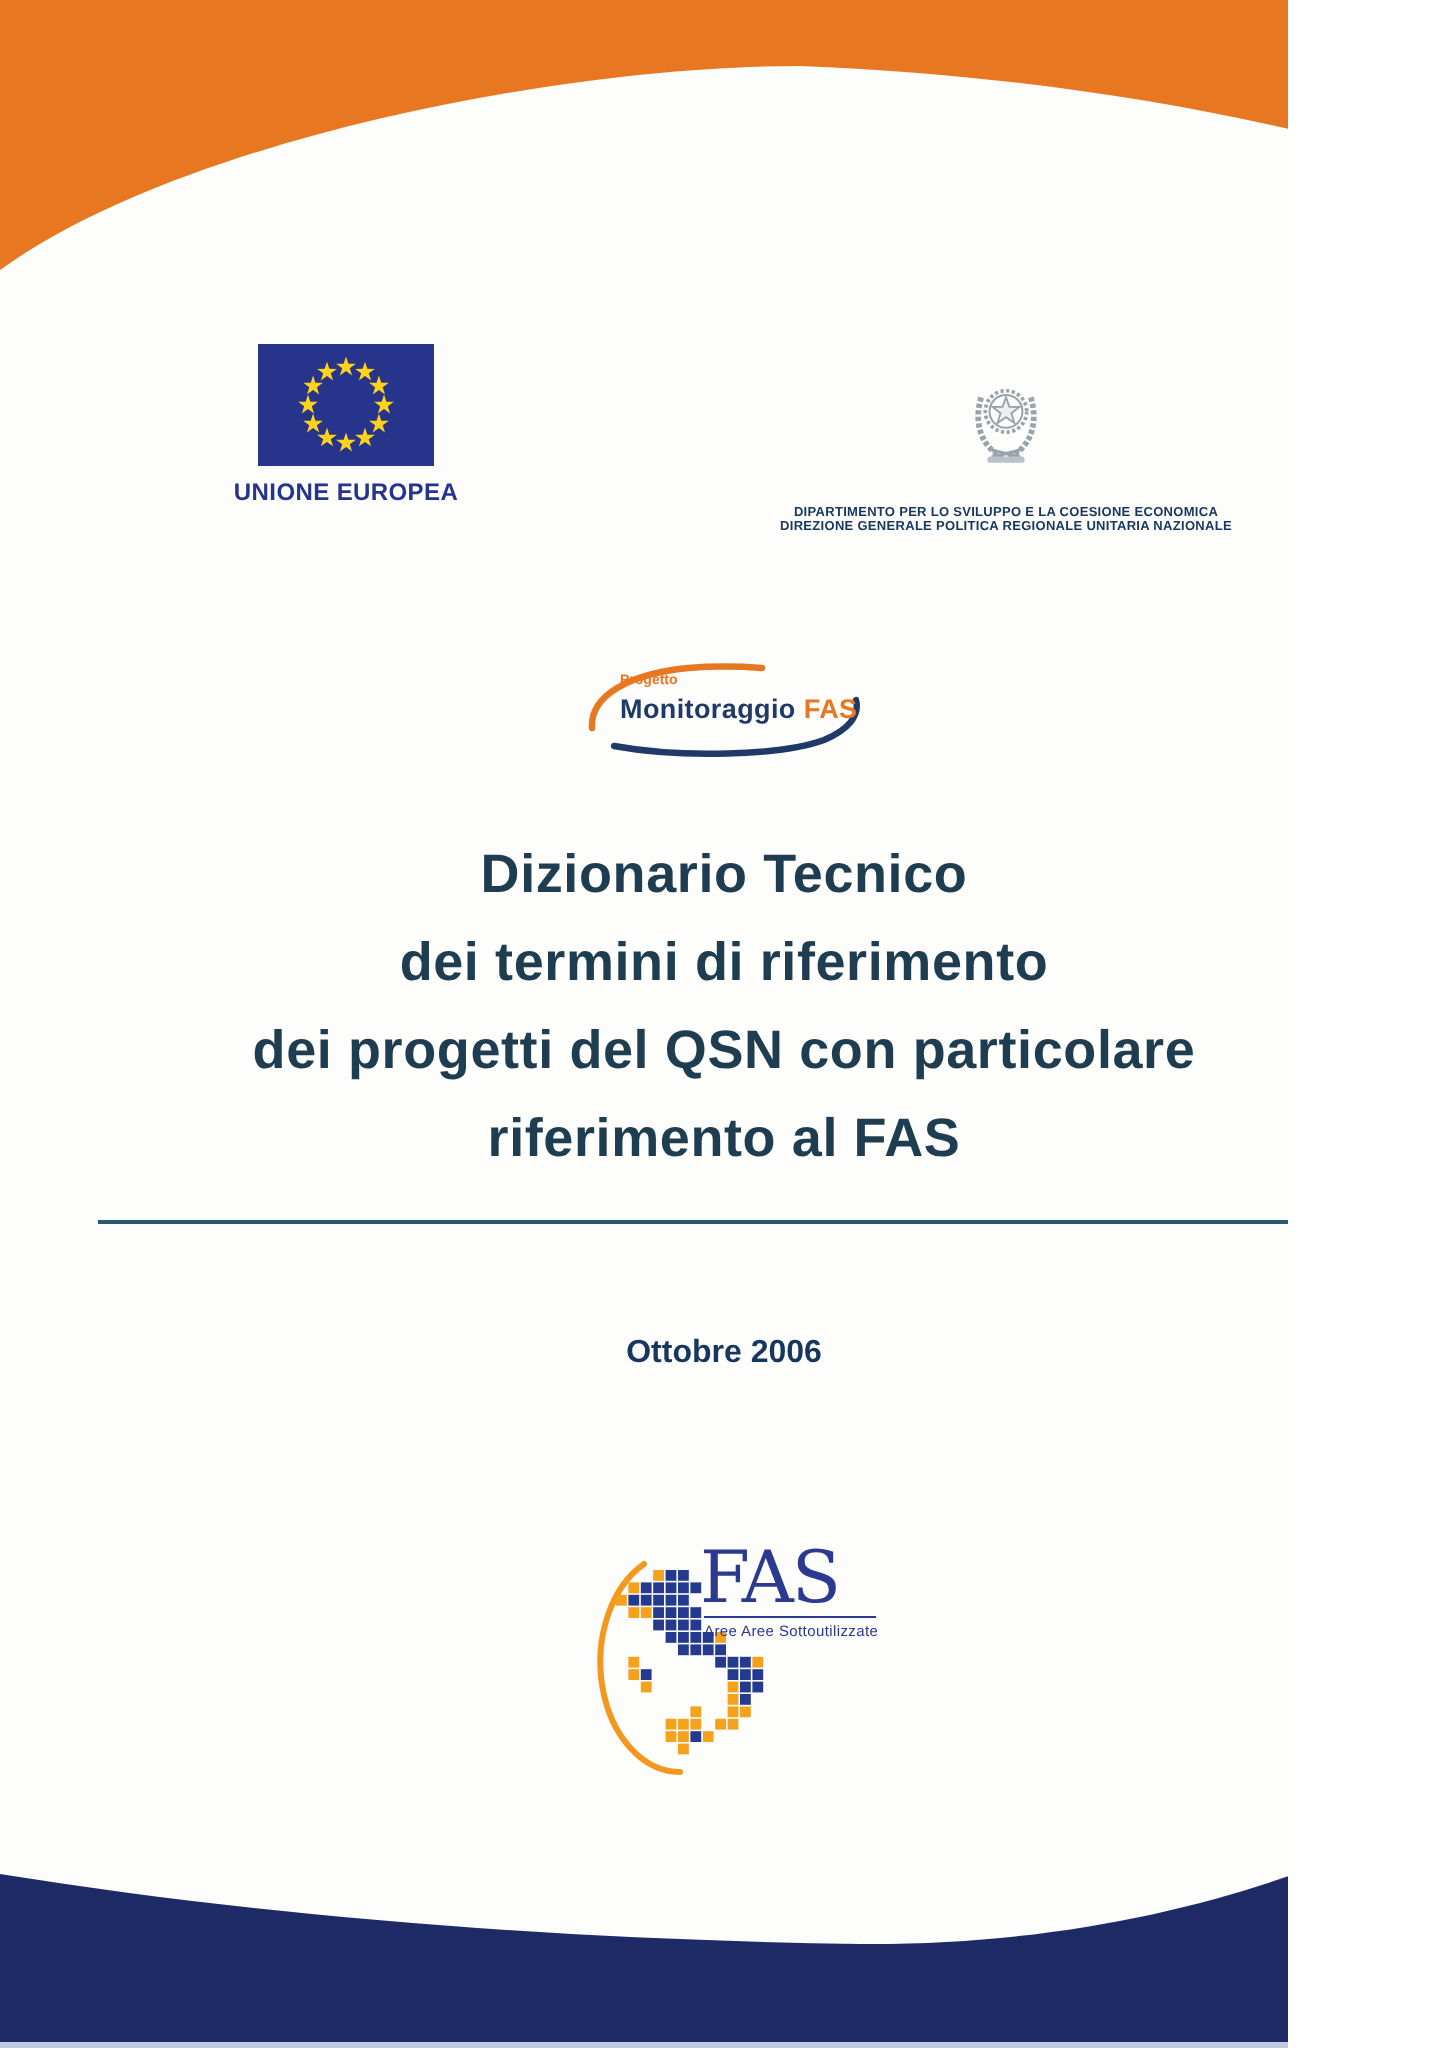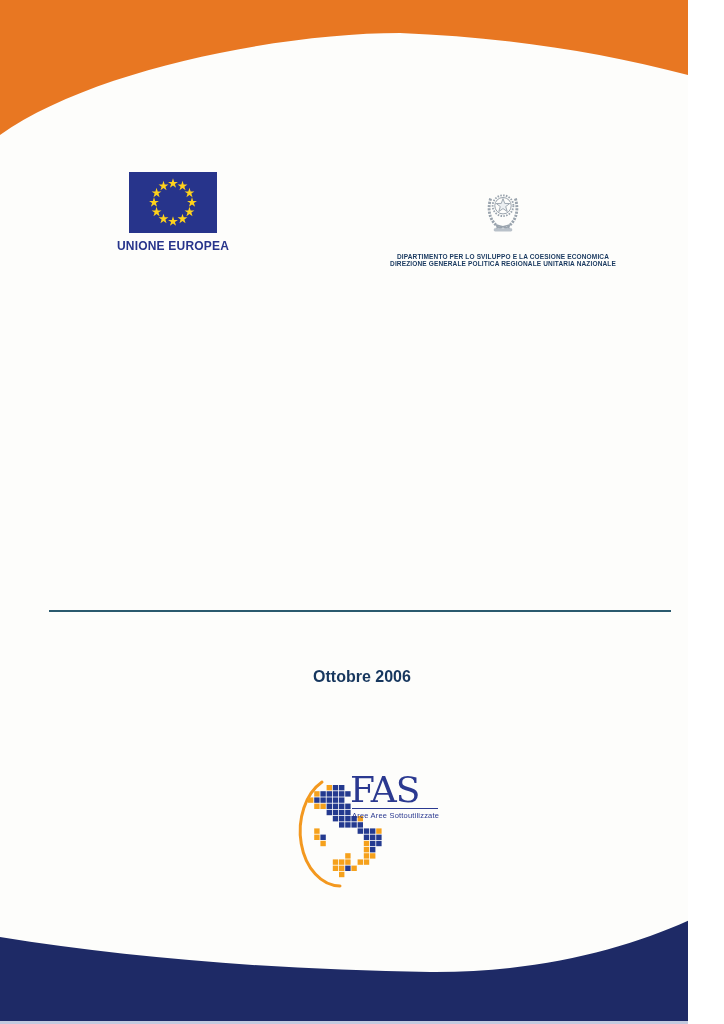--- a/index.html
+++ b/index.html
@@ -1,18 +1,18 @@
 <!DOCTYPE html>
 <html style="--orange: #E87722; --footer-navy: #1E2A66; --flag-blue: #27348B; --star-yellow: #FFD21C; --title: #1E3D50; --rule: #2A5A6E; --navy-text: #17375E; --royal-blue: #2B3990; --map-blue: #243A8F; --map-orange: #F5A11C; --logo-navy: #1F3968; --script-gray: #4E5D68; --emblem-gray: #99A3AD;"><head>
 <meta charset="utf-8">
 <style>
   html,body{margin:0;padding:0;}
   .page{
     position:relative; width:644px; height:1024px; overflow:hidden;
-    background:#FDFDFB; font-family:"Liberation Sans", sans-serif;padding-left:44px;
+    background:#FDFDFB; font-family:"Liberation Sans", sans-serif;
   }
   .abs{position:absolute;}
   svg{display:block;}
 
   
   .header-wave{left:0; top:0; width:724px; height:140px;}
   .footer-wave{left:0; top:900px; width:724px; height:124px;}
   .bottom-strip{left:0; bottom:0; width:724px; height:3px; background:#C2CADF; z-index:6;}
 
   
@@ -101,21 +101,35 @@
       <circle cx="28" cy="25" r="14.5" stroke-width="2.6" stroke-dasharray="2.2 1.8"></circle>
       <circle cx="28" cy="25" r="11.5" stroke-width="1.4"></circle>
       <path d="M18,52 L38,57 M38,52 L18,57" stroke-width="2.2"></path>
     </g>
     <polygon points="28,15 30.4,21.8 37.5,21.9 31.8,26.2 33.9,33.1 28,29 22.1,33.1 24.2,26.2 18.5,21.9 25.6,21.8" fill="#EDF0F2" stroke="#99A3AD" stroke-width="1.3"></polygon>
     <rect x="15" y="56.5" width="26" height="4.5" rx="2" fill="#B9C1C9"></rect>
   </svg>
   <div class="abs ministry-dept dept1">DIPARTIMENTO PER LO SVILUPPO E LA COESIONE ECONOMICA</div>
   <div class="abs ministry-dept dept2">DIREZIONE GENERALE POLITICA REGIONALE UNITARIA NAZIONALE</div>
 
-
+  <div class="abs monit">
+    <svg class="abs monit-svg" width="164" height="64" viewBox="0 0 164 64">
+      <path d="M16,42 C15,26 34,15 64,12 C76,11 88,11 101,12" fill="none" stroke="#E87722" stroke-width="3.2" stroke-linecap="round"></path>
+      <path d="M27,51 C60,57 110,56 132,48 C144,43 150,36 148,28" fill="none" stroke="#1F3968" stroke-width="3.2" stroke-linecap="round"></path>
+    </svg>
+    <div class="abs monit-progetto">Progetto</div>
+    <div class="abs monit-line"><span class="monit-name">Monitoraggio</span><span class="monit-fas">FAS</span></div>
+  </div>
+
+  <div class="abs title-block">
+    <div>Dizionario Tecnico</div>
+    <div>dei termini di riferimento</div>
+    <div>dei progetti del QSN con particolare</div>
+    <div>riferimento al FAS</div>
+  </div>
   <div class="abs rule"></div>
   <div class="abs date-line">Ottobre 2006</div>
 
   <div class="abs fas-logo">
     <svg class="abs fas-svg" width="185" height="125" viewBox="0 0 185 125">
       <path d="M42,12 A40,55 0 0 0 60,116" fill="none" stroke="#F3981F" stroke-width="3" stroke-linecap="round"></path>
       <g id="italy-map">
           <rect x="46.6" y="15.0" width="5.4" height="5.4" fill="#F5A11C"></rect>
           <rect x="52.8" y="15.0" width="5.4" height="5.4" fill="#243A8F"></rect>
           <rect x="59.0" y="15.0" width="5.4" height="5.4" fill="#243A8F"></rect>

